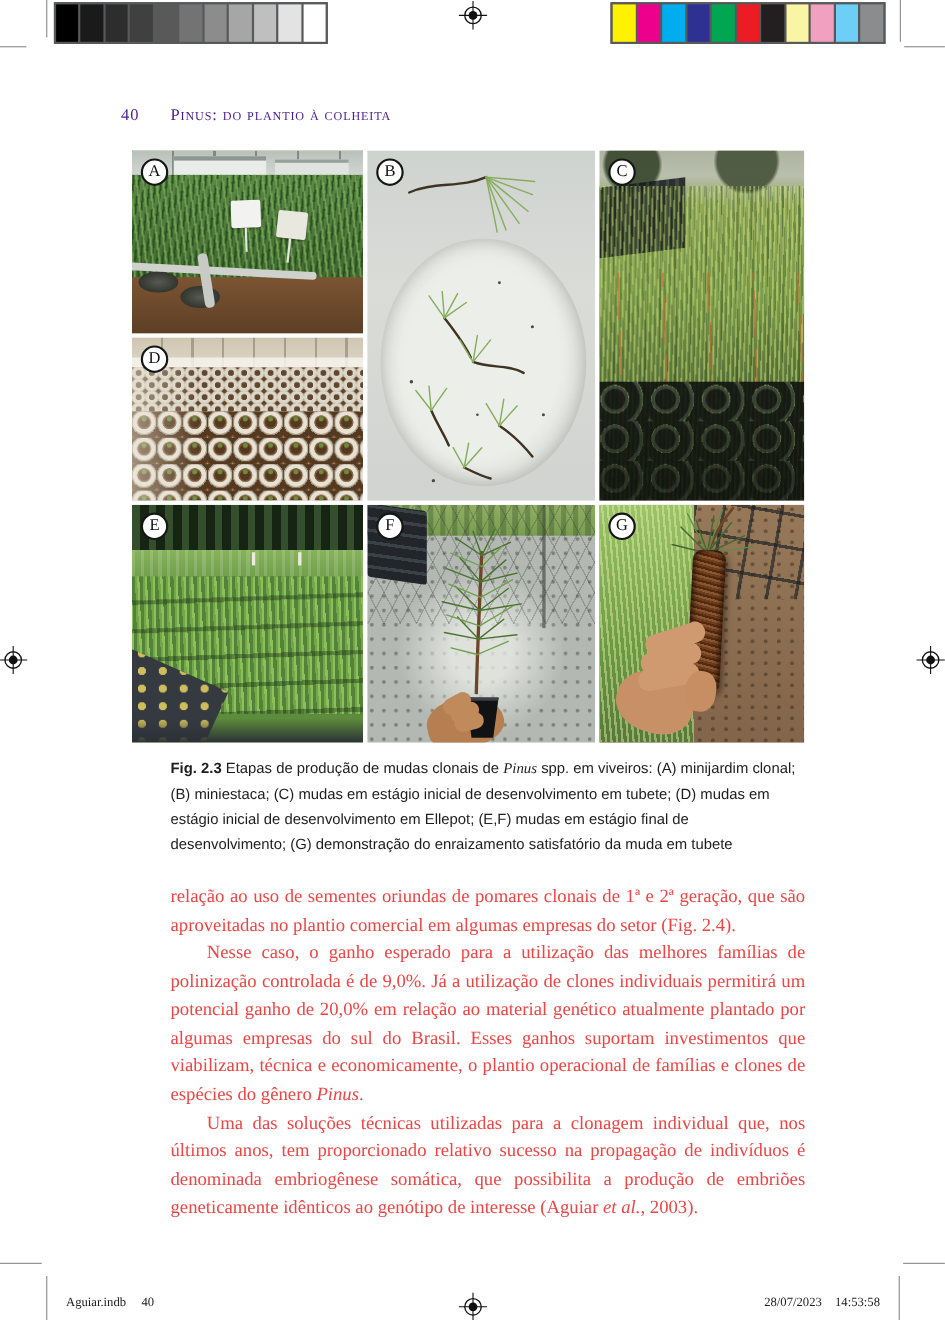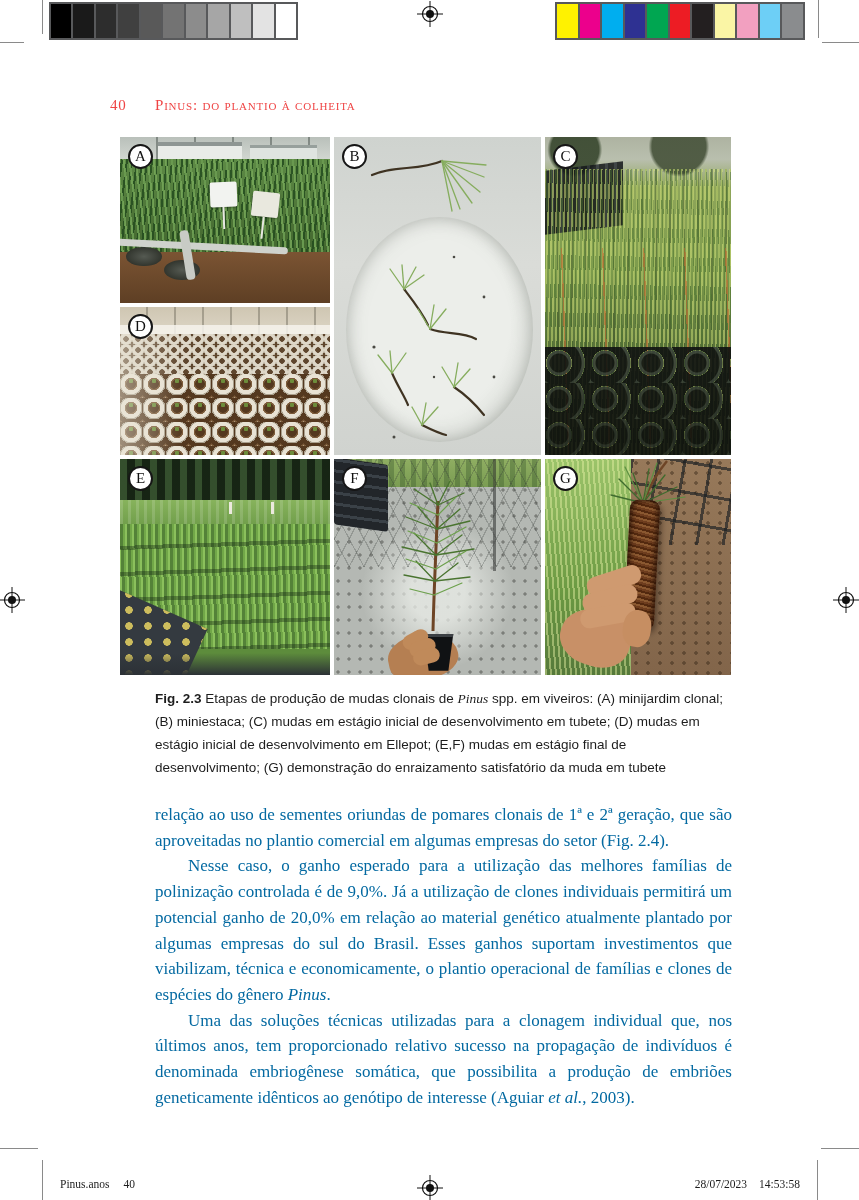--- a/index.html
+++ b/index.html
@@ -29,21 +29,21 @@
   .cl-tl-v{left:42px;top:0;width:1px;height:34px;}
   .cl-tl-h{left:0;top:42px;width:24px;height:1px;}
   .cl-tr-v{left:818px;top:0;width:1px;height:38px;}
   .cl-tr-h{left:822px;top:42px;width:37px;height:1px;}
   .cl-bl-h{left:0;top:1148px;width:38px;height:1px;}
   .cl-bl-v{left:42px;top:1160px;width:1px;height:40px;}
   .cl-br-h{left:821px;top:1148px;width:38px;height:1px;}
   .cl-br-v{left:817px;top:1160px;width:1px;height:40px;}
 
   
-  .runhead{position:absolute;left:110px;top:97px;font-size:15px;color:#ef4444;
+  .runhead{position:absolute;left:110px;top:97px;font-size:15px;color:#4c1d95;
            font-variant:small-caps;letter-spacing:0.8px;}
   .runhead .pgnum{display:inline-block;width:45px;}
 
   
   .figgrid{position:absolute;left:120px;top:137px;width:611px;height:538px;display:grid;
            grid-template-columns:210px 207px 186px;grid-template-rows:166px 148px 216px;gap:4px;}
   .photo{position:relative;overflow:hidden;background:#7e8a6e;}
   .photo i{position:absolute;display:block;}
   .ph-a{grid-column:1;grid-row:1;}
   .ph-d{grid-column:1;grid-row:2;}
@@ -183,21 +183,21 @@
   .g-fi3{left:19%;top:68%;transform:rotate(-10deg);}
   .g-th{left:42%;top:70%;width:15%;height:17%;background:#c68e62;border-radius:45%;transform:rotate(8deg);}
 
   
   .caption{position:absolute;left:155px;top:687px;width:577px;
            font-family:"Liberation Sans",sans-serif;font-size:13.5px;line-height:23px;color:#1d1d1d;}
   .fonte{margin-top:1px;color:#4a4a4a;}
 
   
   .bodytext{position:absolute;left:155px;top:802px;width:577px;text-align:justify;
-            font-size:17px;line-height:25.7px;color:#0369a1;}
+            font-size:17px;line-height:25.7px;color:#ef4444;}
   .bodytext p{margin:0;}
   .bodytext p.ind{text-indent:33px;}
 
   
   .footer-left{position:absolute;left:60px;top:1178px;font-size:11.5px;color:#1c1c1c;}
   .footer-left .gap{display:inline-block;width:14px;}
   .footer-right{position:absolute;right:59px;top:1178px;font-size:11.5px;color:#1c1c1c;text-align:right;}
   .footer-right .gap{display:inline-block;width:12px;}
 </style>
 </head>
@@ -447,19 +447,19 @@
     <div><span class="bd">Fig. 2.3 </span><span>Etapas de produção de mudas clonais de </span><span class="it">Pinus</span><span> spp. em viveiros: (A) minijardim clonal; (B) miniestaca; (C) mudas em estágio inicial de desenvolvimento em tubete; (D) mudas em estágio inicial de desenvolvimento em Ellepot; (E,F) mudas em estágio final de desenvolvimento; (G) demonstração do enraizamento satisfatório da muda em tubete</span></div>
   </div>
 
   <div class="bodytext">
     <p><span>relação ao uso de sementes oriundas de pomares clonais de 1ª e 2ª geração, que são aproveitadas no plantio comercial em algumas empresas do setor (Fig. 2.4).</span></p>
     <p class="ind"><span>Nesse caso, o ganho esperado para a utilização das melhores famílias de polinização controlada é de 9,0%. Já a utilização de clones individuais permitirá um potencial ganho de 20,0% em relação ao material genético atualmente plantado por algumas empresas do sul do Brasil. Esses ganhos suportam investimentos que viabilizam, técnica e economicamente, o plantio operacional de famílias e clones de espécies do gênero </span><span class="it">Pinus</span><span>.</span></p>
     <p class="ind"><span>Uma das soluções técnicas utilizadas para a clonagem individual que, nos últimos anos, tem proporcionado relativo sucesso na propagação de indivíduos é denominada embriogênese somática, que possibilita a produção de embriões geneticamente idênticos ao genótipo de interesse (Aguiar </span><span class="it">et al.</span><span>, 2003).</span></p>
   </div>
 
   <div class="footer-left">
-    <span>Pinus.anos</span><span class="gap"></span><span>40</span>
+    <span>Aguiar.indb</span><span class="gap"></span><span>40</span>
   </div>
   <div class="footer-right">
     <span>28/07/2023</span><span class="gap"></span><span>14:53:58</span>
   </div>
 
 </div>
 
 </body></html>

